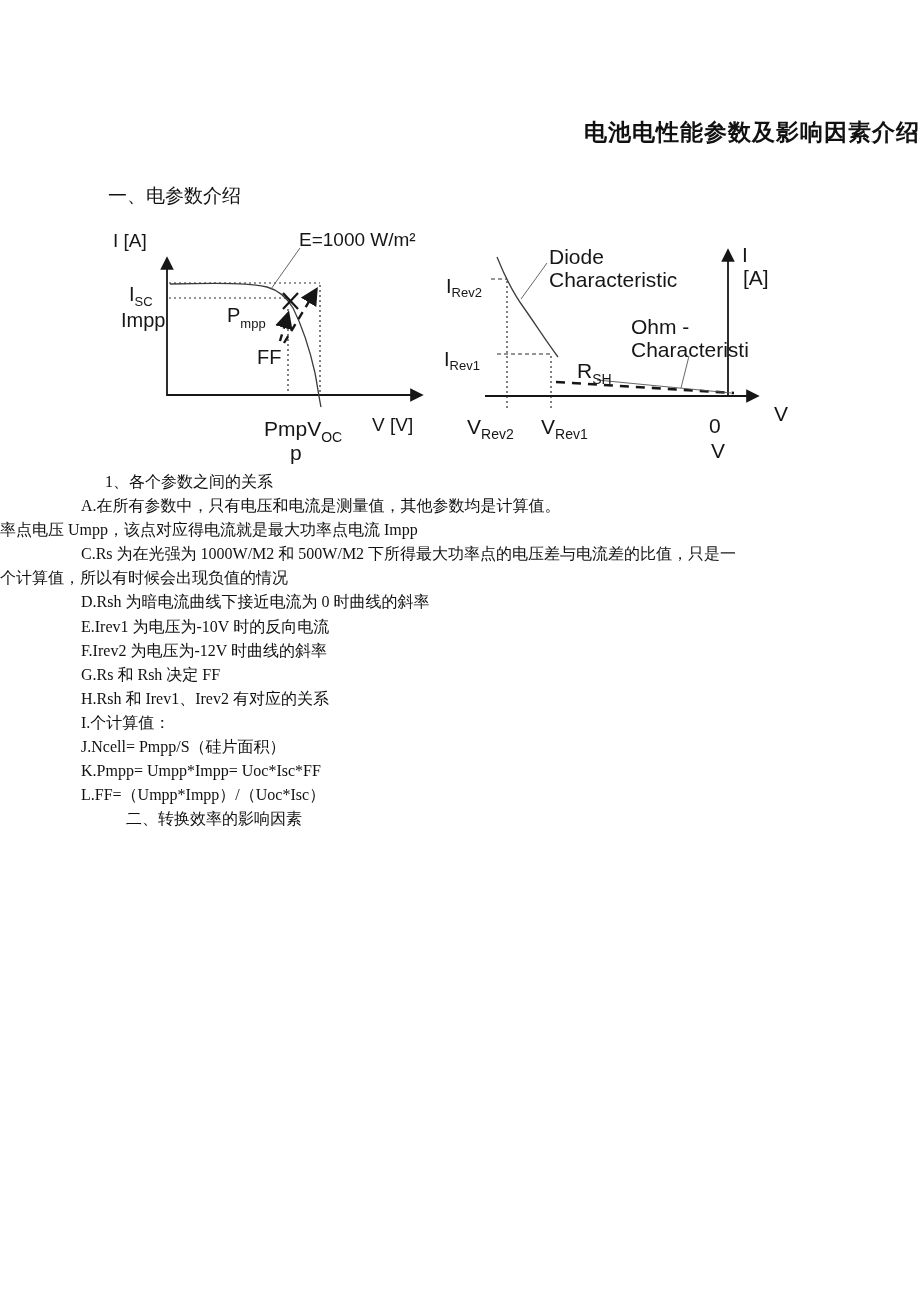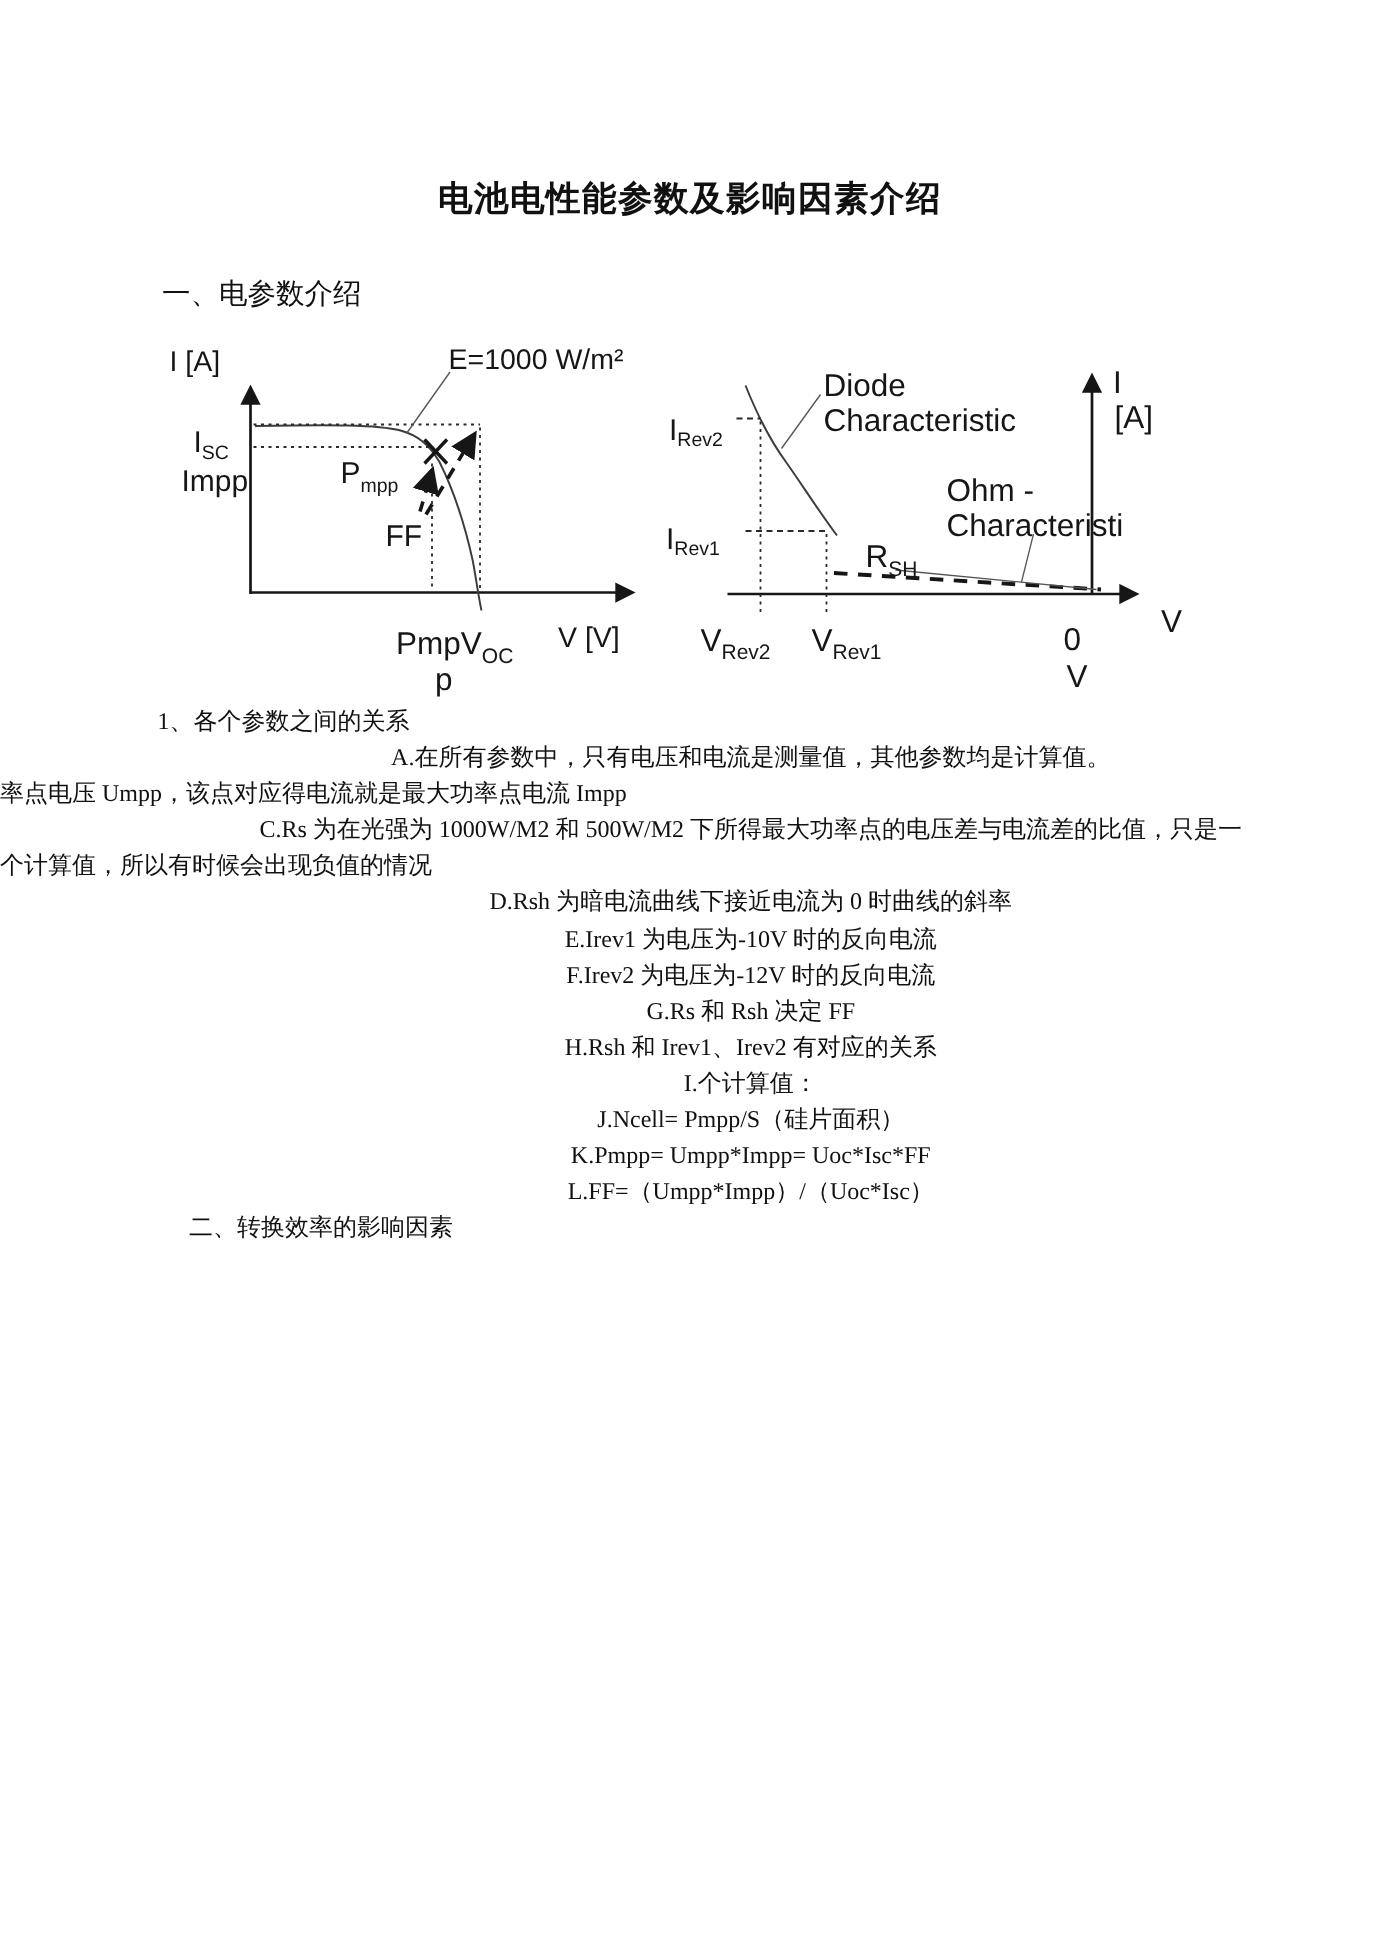--- a/index.html
+++ b/index.html
@@ -9,21 +9,21 @@
     height: 1302px;
     background: #ffffff;
     overflow: hidden;
     font-family: "Liberation Serif", serif;
     color: #111;
   }
   .doc-title {
     position: absolute;
     top: 117px; left: 0;
     width: 920px;
-    text-align: center;
+    text-align: right;
     font-size: 23px;
     font-weight: bold;
     letter-spacing: 1px;
   }
   .sec1 {
     position: absolute;
     top: 183px; left: 108px;
     font-size: 19px;
   }
   .figures {
@@ -40,21 +40,21 @@
     top: 470px; left: 0;
     width: 920px;
   }
   .body-text div {
     height: 24.1px;
     line-height: 24.1px;
     font-size: 16px;
     white-space: nowrap;
   }
   .ln-n { padding-left: 105px; }  
-  .ln-i { padding-left: 81px; text-align: center; }  
+  .ln-i { padding-left: 81px; }  
   .ln-c { }  
   .ln-h { padding-left: 126px; font-weight: normal; } 
 </style>
 </head>
 <body>
 
 <div class="page">
 
   <div class="doc-title">电池电性能参数及影响因素介绍</div>
   <div class="sec1">一、电参数介绍</div>
@@ -131,21 +131,21 @@
   </svg>
 
   <div class="body-text">
     <div class="ln-n">1、各个参数之间的关系</div>
     <div class="ln-i">A.在所有参数中，只有电压和电流是测量值，其他参数均是计算值。</div>
     <div class="ln-c">率点电压 Umpp，该点对应得电流就是最大功率点电流 Impp</div>
     <div class="ln-i">C.Rs 为在光强为 1000W/M2 和 500W/M2 下所得最大功率点的电压差与电流差的比值，只是一</div>
     <div class="ln-c">个计算值，所以有时候会出现负值的情况</div>
     <div class="ln-i">D.Rsh 为暗电流曲线下接近电流为 0 时曲线的斜率</div>
     <div class="ln-i">E.Irev1 为电压为-10V 时的反向电流</div>
-    <div class="ln-i">F.Irev2 为电压为-12V 时的反向电流</div>
+    <div class="ln-i">F.Irev2 为电压为-12V 时曲线的斜率</div>
     <div class="ln-i">G.Rs 和 Rsh 决定 FF</div>
     <div class="ln-i">H.Rsh 和 Irev1、Irev2 有对应的关系</div>
     <div class="ln-i">I.个计算值：</div>
     <div class="ln-i">J.Ncell= Pmpp/S（硅片面积）</div>
     <div class="ln-i">K.Pmpp= Umpp*Impp= Uoc*Isc*FF</div>
     <div class="ln-i">L.FF=（Umpp*Impp）/（Uoc*Isc）</div>
     <div class="ln-h">二、转换效率的影响因素</div>
   </div>
 
 </div>

